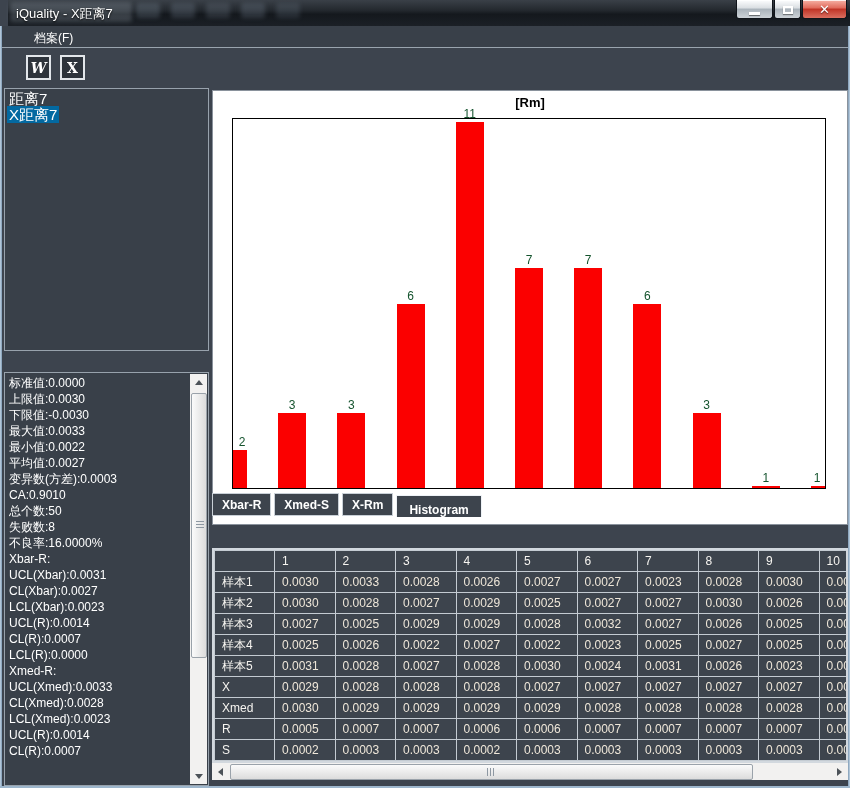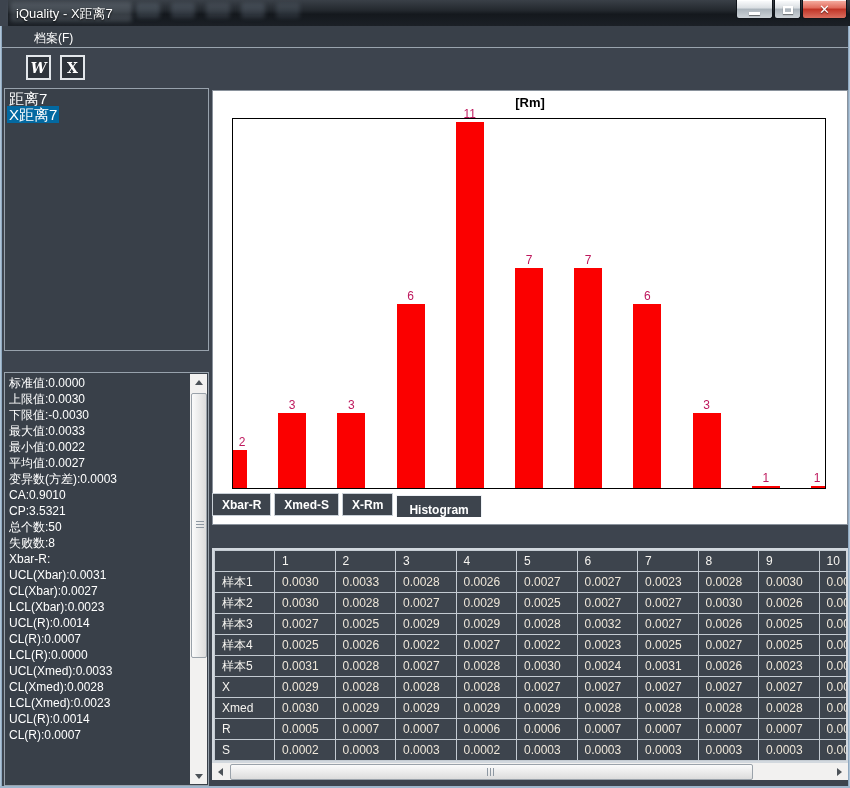--- a/index.html
+++ b/index.html
@@ -86,21 +86,21 @@
   .hthumb .grip { position:absolute; top:3px; left:50%; margin-left:-5px; height:8px; width:9px;
     background:repeating-linear-gradient(90deg,#8e98a2 0 1px,transparent 1px 3px); }
 
   
   .chart-panel { position:absolute; left:212px; top:90px; width:636px; height:435px;
     background:#ffffff; border:1px solid #8a929c; }
   .chart-title { position:absolute; top:4px; left:0; width:100%; text-align:center;
     color:#000; font-size:13px; font-weight:bold; }
   .plot { position:absolute; left:19px; top:27px; width:594px; height:371px; border:1px solid #000; }
   .bar { position:absolute; bottom:0; background:#fb0000; }
-  .bar-label { position:absolute; width:24px; text-align:center; font-size:12px; color:#be185d; white-space:nowrap; }
+  .bar-label { position:absolute; width:24px; text-align:center; font-size:12px; color:#14532d; white-space:nowrap; }
 
   
   .tabs { position:absolute; left:212px; top:490px; width:636px; height:31px; display:flex; align-items:center;font-weight:bold; }
   .tab { height:23px; margin-right:3px; margin-bottom:2px; padding:0 9px; line-height:22px;
     background:#3d444d; border:1px solid #c9d0d7; color:#fff; font-size:12px; white-space:nowrap; }
   .tab.active { height:22px; margin-bottom:-1px; line-height:28px; padding:0 12px;
     border:1px solid #eef2f6; border-bottom:none; background:#3d444d; z-index:3; position:relative; }
 
   
   .table-wrap { position:absolute; left:212px; top:548px; width:636px; height:215px;
@@ -165,30 +165,31 @@
   <div class="detail-panel">
     <div class="detail-items">
         <div class="detail-item">标准值:0.0000</div>
         <div class="detail-item">上限值:0.0030</div>
         <div class="detail-item">下限值:-0.0030</div>
         <div class="detail-item">最大值:0.0033</div>
         <div class="detail-item">最小值:0.0022</div>
         <div class="detail-item">平均值:0.0027</div>
         <div class="detail-item">变异数(方差):0.0003</div>
         <div class="detail-item">CA:0.9010</div>
-        <div class="detail-item">CP:3.5321</div>
         <div class="detail-item">总个数:50</div>
         <div class="detail-item">失败数:8</div>
+        <div class="detail-item">不良率:16.0000%</div>
         <div class="detail-item">Xbar-R:</div>
         <div class="detail-item">UCL(Xbar):0.0031</div>
         <div class="detail-item">CL(Xbar):0.0027</div>
         <div class="detail-item">LCL(Xbar):0.0023</div>
         <div class="detail-item">UCL(R):0.0014</div>
         <div class="detail-item">CL(R):0.0007</div>
         <div class="detail-item">LCL(R):0.0000</div>
+        <div class="detail-item">Xmed-R:</div>
         <div class="detail-item">UCL(Xmed):0.0033</div>
         <div class="detail-item">CL(Xmed):0.0028</div>
         <div class="detail-item">LCL(Xmed):0.0023</div>
         <div class="detail-item">UCL(R):0.0014</div>
         <div class="detail-item">CL(R):0.0007</div>
       </div>
     <div class="vscroll">
       <div class="scroll-btn up">
         <span class="tri-up"></span>
       </div>

